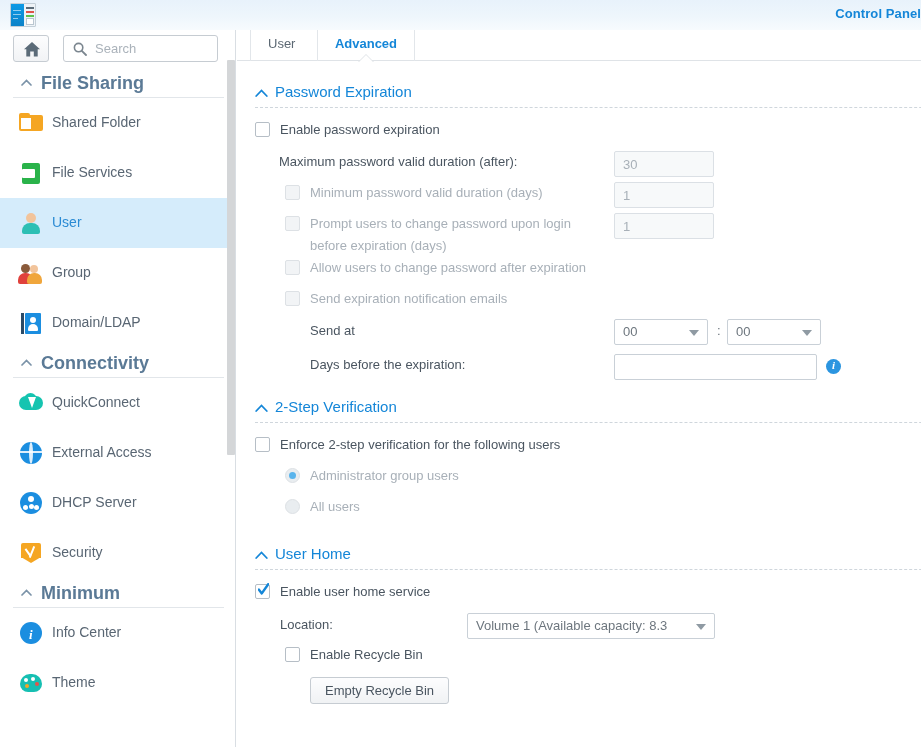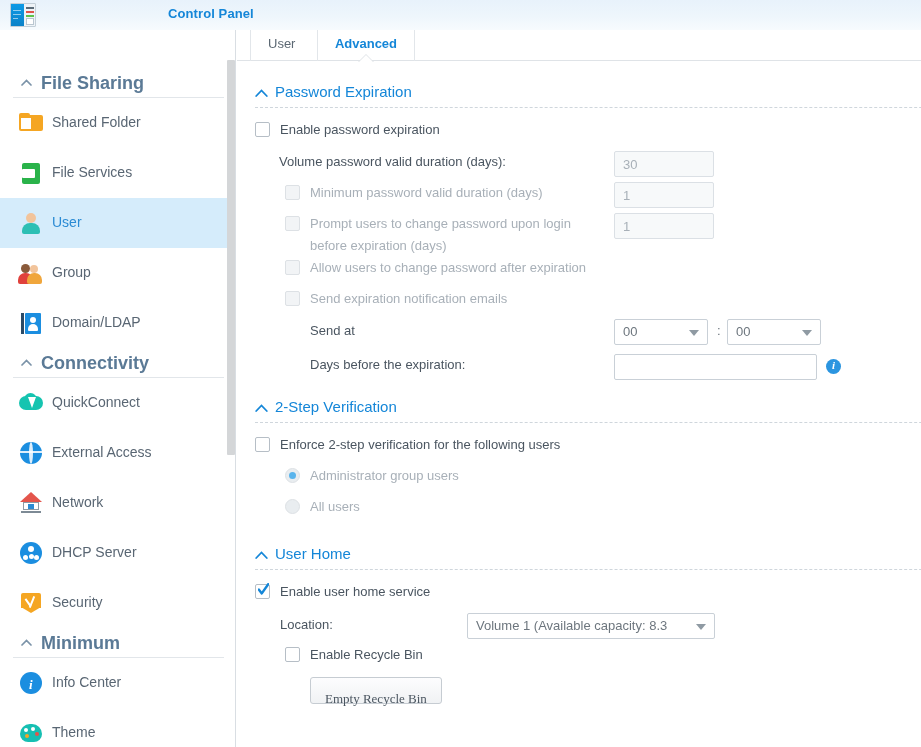--- a/index.html
+++ b/index.html
@@ -20,21 +20,21 @@
 
   
   .titlebar {
     position: absolute; top: 0; left: 0;
     width: 921px; height: 30px;
     background: linear-gradient(to bottom, #e8f2fb 0%, #eef6fc 55%, #f7fbfe 100%);
   }
   .titlebar-title {
     position: absolute;
     left: 0; right: 0; top: 6px;
-    text-align: left;
+    text-align: right;
     font-size: 13px;
     font-weight: bold;
     color: #1486d8;
     letter-spacing: 0.1px;
     padding-left: 168px;
   }
   .app-icon {
     position: absolute;
     left: 10px; top: 3px;
     width: 26px; height: 24px;
@@ -372,26 +372,26 @@
     right: 8px; top: 10px;
     width: 0; height: 0;
     border-left: 5px solid transparent;
     border-right: 5px solid transparent;
     border-top: 6px solid #8f9aa3;
   }
 
   .btn {
     position: absolute;
     height: 27px;
-    padding: 8px 14px;
+    padding: 0 14px;
     line-height: 25px;
     background: linear-gradient(to bottom, #fdfdfe, #f0f2f4);
     border: 1px solid #c6ccd2;
     border-radius: 3px;
-    font-family: Liberation Serif, serif;
+    font-family: Liberation Sans, sans-serif;
     font-size: 13px;
     color: #4a5560;
     cursor: pointer;
   }
 
   .info-icon {
     position: absolute;
     width: 15px; height: 15px;
     border-radius: 50%;
     background: #2b95e0;
@@ -424,20 +424,34 @@
       <div class="ai-r1"></div>
         <div class="ai-r2"></div>
         <div class="ai-r3"></div>
       <div class="ai-sq"></div>
     </div>
     <div class="titlebar-title">Control Panel</div>
   </div>
 
   <div class="sidebar">
 
+    <div class="sb-toolbar">
+      <div class="home-btn">
+        <svg width="18" height="17" viewBox="0 0 18 17">
+          <path d="M9 1 L17 8.2 L14.7 8.2 L14.7 15.5 L10.8 15.5 L10.8 10.6 L7.2 10.6 L7.2 15.5 L3.3 15.5 L3.3 8.2 L1 8.2 Z" fill="#5b6b78"></path>
+        </svg>
+      </div>
+      <div class="search-box">
+        <svg class="mag" width="14" height="14" viewBox="0 0 14 14">
+          <circle cx="5.6" cy="5.6" r="4.2" fill="none" stroke="#7b868f" stroke-width="1.6"></circle>
+          <line x1="8.8" y1="8.8" x2="13" y2="13" stroke="#7b868f" stroke-width="1.8" stroke-linecap="round"></line>
+        </svg>
+        <input class="search-input" type="text" value="" placeholder="Search" style="">
+      </div>
+    </div>
 
     <div class="sb-scroll">
 
       <div class="sb-group">
         <svg class="chev" width="11" height="7" viewBox="0 0 11 7">
           <path d="M1 6 L5.5 1.4 L10 6" fill="none" stroke="#7b93a8" stroke-width="1.7" stroke-linecap="round"></path>
         </svg>
         <div class="gl">File Sharing</div>
       </div>
 
@@ -504,29 +518,20 @@
 
       <div class="sb-item">
         <div class="ico ic ic-globe">
           <div class="g"></div>
             <div class="m1"></div>
             <div class="m2"></div>
         </div>
         <div class="lbl">External Access</div>
       </div>
 
-      <div class="sb-item">
-        <div class="ico ic ic-net">
-          <div class="roof"></div>
-            <div class="wall"></div>
-            <div class="dot"></div>
-            <div class="base"></div>
-        </div>
-        <div class="lbl">Network</div>
-      </div>
 
       <div class="sb-item">
         <div class="ico ic ic-dhcp">
           <div class="c"></div>
             <div class="p"></div>
             <div class="n1"></div>
             <div class="n2"></div>
             <div class="n3"></div>
         </div>
         <div class="lbl">DHCP Server</div>
@@ -596,21 +601,21 @@
       </div>
 
       <div style="height:12px"></div>
 
       <div class="row">
         <div class="cbx" style="left:0px; top:2px;"></div>
         <span class="lbl-on" style="position:absolute; left:25px; top:2px;">Enable password expiration</span>
       </div>
 
       <div class="row">
-        <span class="lbl-on" style="position:absolute; left:24px; top:3px;">Volume password valid duration (days):</span>
+        <span class="lbl-on" style="position:absolute; left:24px; top:3px;">Maximum password valid duration (after):</span>
         <input class="txt-in dim" style="left: 359px; top: 0px; width: 100px;" type="text" value="30">
       </div>
 
       <div class="row">
         <div class="cbx disabled" style="left:30px; top:3px;"></div>
         <span class="lbl-off" style="position:absolute; left:55px; top:3px;">Minimum password valid duration (days)</span>
         <input class="txt-in dim" style="left: 359px; top: 0px; width: 100px;" type="text" value="1">
       </div>
 
       <div class="row tall">

